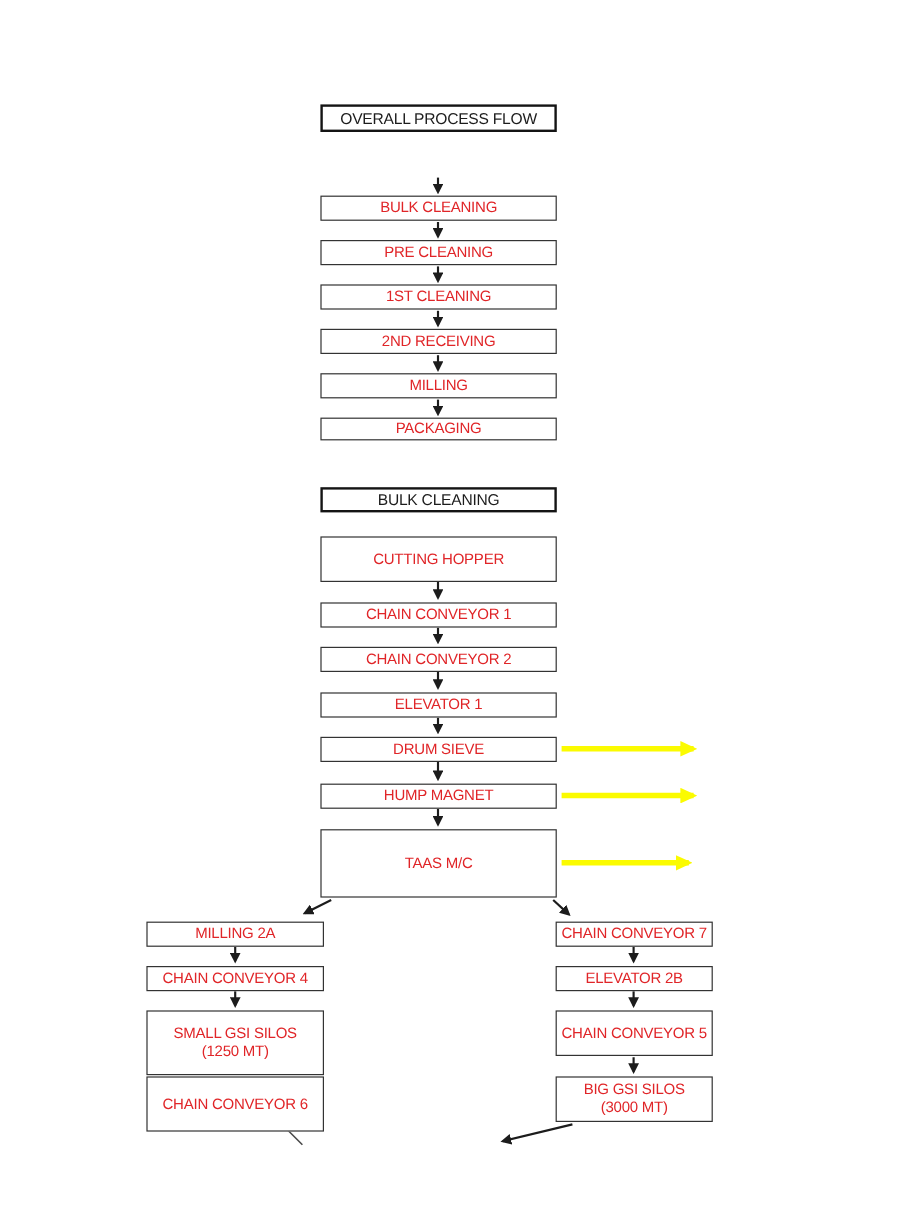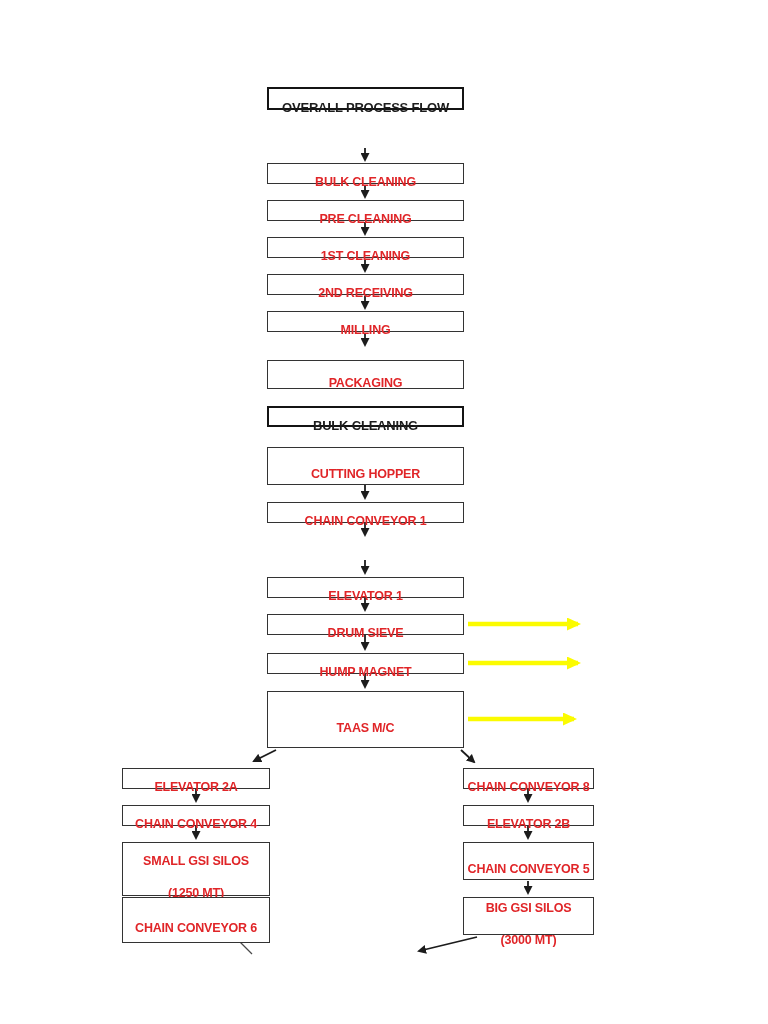--- a/index.html
+++ b/index.html
@@ -26,27 +26,26 @@
   .node{
     position:absolute;
     background:#ffffff;
     border:1.5px solid var(--box-border);
     display:flex;flex-direction:column;
     align-items:center;justify-content:center;
     box-sizing:border-box;
     text-align:center;
   }
   .node .lbl{
-    font-weight:bold;
+    font-weight:normal;
     font-size:12.5px;
     letter-spacing:-0.2px;
     color:var(--step-text);
     line-height:15px;
     white-space:nowrap;
-    margin-top:17px;
   }
   .node.hdr{
     border:2.6px solid var(--header-border);
   }
   .node.hdr .lbl{
     color:var(--header-text);
     font-size:13px;
   }
   .mcol{left:267px;width:197px;}
   .lcol{left:122px;width:148px;}
@@ -129,63 +128,66 @@
   </div>
   <div class="node mcol" style="top:237px;height:21px">
     <span class="lbl">1ST CLEANING</span>
   </div>
   <div class="node mcol" style="top:274px;height:21px">
     <span class="lbl">2ND RECEIVING</span>
   </div>
   <div class="node mcol" style="top:311px;height:21px">
     <span class="lbl">MILLING</span>
   </div>
-  <div class="node mcol" style="top:360px;height:29px">
+  <div class="node mcol" style="top:348px;height:19px">
     <span class="lbl">PACKAGING</span>
   </div>
 
   <div class="node hdr mcol" style="top:406px;height:21px">
     <span class="lbl">BULK CLEANING</span>
   </div>
 
   <div class="node mcol" style="top:447px;height:38px">
     <span class="lbl">CUTTING HOPPER</span>
   </div>
   <div class="node mcol" style="top:502px;height:21px">
     <span class="lbl">CHAIN CONVEYOR 1</span>
+  </div>
+  <div class="node mcol" style="top:539px;height:21px">
+    <span class="lbl">CHAIN CONVEYOR 2</span>
   </div>
   <div class="node mcol" style="top:577px;height:21px">
     <span class="lbl">ELEVATOR 1</span>
   </div>
   <div class="node mcol" style="top:614px;height:21px">
     <span class="lbl">DRUM SIEVE</span>
   </div>
   <div class="node mcol" style="top:691px;height:57px">
     <span class="lbl">TAAS M/C</span>
   </div>
   <div class="node mcol" style="top:653px;height:21px">
     <span class="lbl">HUMP MAGNET</span>
   </div>
 
   <div class="node lcol" style="top:768px;height:21px">
-    <span class="lbl">ELEVATOR 2A</span>
+    <span class="lbl">MILLING 2A</span>
   </div>
   <div class="node lcol" style="top:805px;height:21px">
     <span class="lbl">CHAIN CONVEYOR 4</span>
   </div>
   <div class="node lcol" style="top:842px;height:54px">
     <span class="lbl">SMALL GSI SILOS</span>
     <span class="lbl">(1250 MT)</span>
   </div>
   <div class="node lcol" style="top:897px;height:46px">
     <span class="lbl">CHAIN CONVEYOR 6</span>
   </div>
 
   <div class="node rcol" style="top:768px;height:21px">
-    <span class="lbl">CHAIN CONVEYOR 8</span>
+    <span class="lbl">CHAIN CONVEYOR 7</span>
   </div>
   <div class="node rcol" style="top:805px;height:21px">
     <span class="lbl">ELEVATOR 2B</span>
   </div>
   <div class="node rcol" style="top:842px;height:38px">
     <span class="lbl">CHAIN CONVEYOR 5</span>
   </div>
   <div class="node rcol" style="top:897px;height:38px">
     <span class="lbl">BIG GSI SILOS</span>
     <span class="lbl">(3000 MT)</span>

